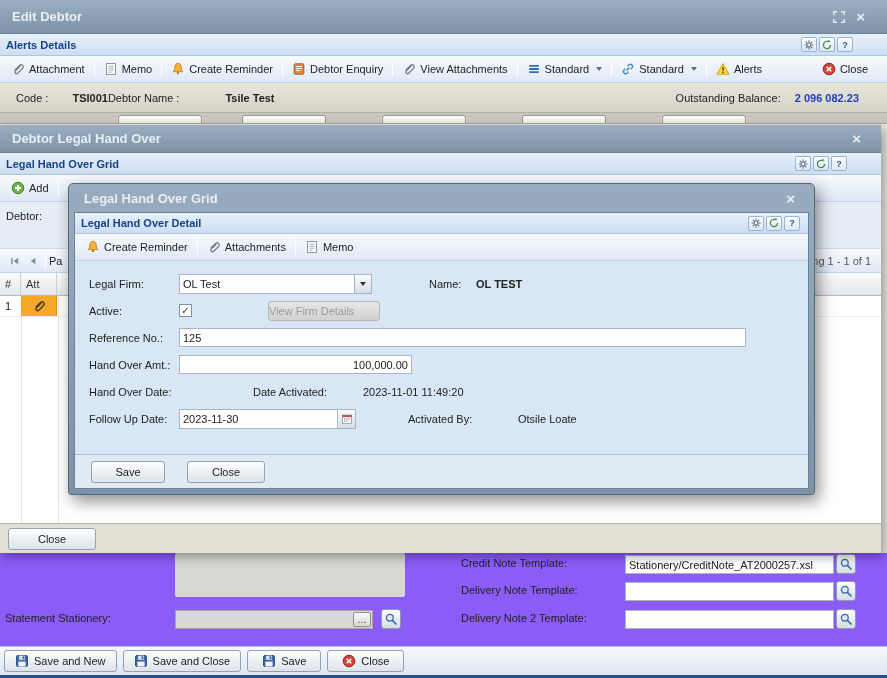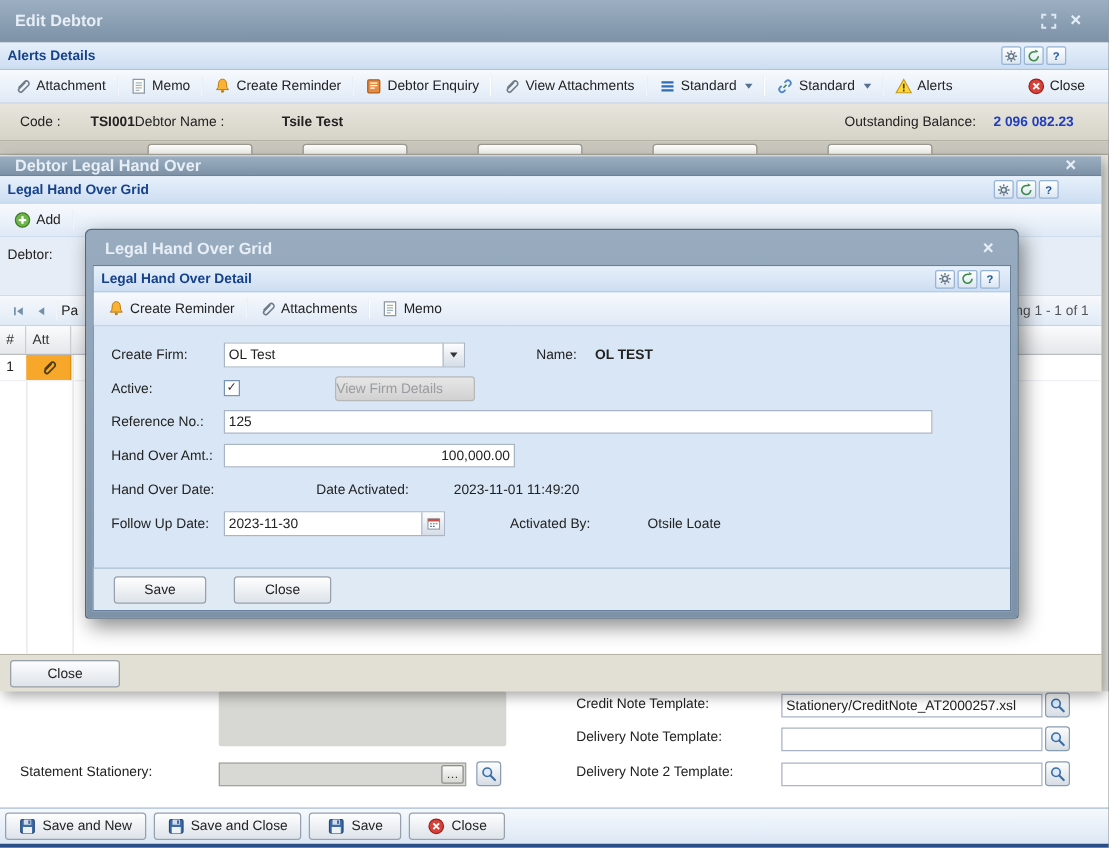--- a/index.html
+++ b/index.html
@@ -36,36 +36,36 @@
 
   
   .edit-debtor{position:absolute;inset:0;background:#e8e6df}
   .edit-debtor .titlebar{height:34px}
   .info-row{display:flex;align-items:center;height:30px;padding:0 16px;
     background:linear-gradient(#e8e5dc,#d6d3c8);border-bottom:1px solid #b3b0a5}
   .balance{color:#1f3fbf}
   .partial-strip{position:relative;height:11px;background:#c8c5bc;border-bottom:1px solid #a8a59c;overflow:hidden}
   .pbox{position:absolute;top:2px;width:84px;height:18px;border-radius:3px;
     background:linear-gradient(#fcfcfb,#d9d8d2);border:1px solid #9a978e}
-  .bottom-fields{position:absolute;left:0;right:0;top:553px;height:93px;background:#ffffff}
+  .bottom-fields{position:absolute;left:0;right:0;top:553px;height:93px;background:#8b5cf6}
   .field-label{position:absolute;white-space:nowrap}
   .mag-btn{position:absolute;width:20px;height:20px;display:flex;align-items:center;justify-content:center;
     background:linear-gradient(#fdfdfd,#d6dde4);border:1px solid #8a9cb0;border-radius:3px}
   .disabled-input{position:absolute;display:flex;align-items:center;background:#d8d8d4;border:1px solid #a5a5a0;height:19px}
   .disabled-input input{flex:1;border:0;background:transparent;min-width:0;padding:0 3px}
   .ellipsis-btn{width:18px;height:15px;margin-right:1px;display:flex;align-items:center;justify-content:center;
     background:linear-gradient(#fcfcfc,#d8d8d4);border:1px solid #8f8f8a;border-radius:2px;font-size:10px;color:#333}
   .bottom-toolbar{position:absolute;left:0;right:0;top:646px;height:29px;display:flex;align-items:center;gap:6px;
     padding:0 4px;background:linear-gradient(#f5f9fd,#dce7f4);border-top:1px solid #b0c4da}
   .bottom-edge{position:absolute;left:0;right:0;bottom:0;height:3px;background:#2b4d85}
 
   
   .legal{position:absolute;left:0;top:125px;width:881px;height:428px;background:#fff;
     box-shadow:3px 4px 10px rgba(0,0,0,.35);display:flex;flex-direction:column}
-  .legal .titlebar{height:16px;padding-right:20px}
+  .legal .titlebar{height:28px;padding-right:20px}
   .lw-form{height:47px;background:#e6edf6;padding:8px 6px 0;border-bottom:1px solid #cfdcea}
   .paging{display:flex;align-items:center;height:24px;padding:0 6px;
     background:linear-gradient(#f6f9fc,#e0eaf6);border-bottom:1px solid #c2d4e8}
   .pbtn{width:18px;height:18px;display:flex;align-items:center;justify-content:center}
   .paging-status{margin-left:auto;color:#555;padding-right:4px}
   .gridhead{display:flex;height:23px;background:linear-gradient(#fbfbfc,#e5e7ea);border-bottom:1px solid #b8bcc1;color:#333}
   .gh{display:flex;align-items:center;padding:0 5px;border-right:1px solid #ccd0d5}
   .c1{width:21px;flex:0 0 auto}
   .c2{width:36px;flex:0 0 auto}
   .rest{flex:1;border-right:0}
@@ -304,21 +304,21 @@
       </div>
 
       <span class="field-label" style="left:461px;top:31px">Delivery Note Template:</span>
       <input class="input" style="position: absolute; left: 625px; top: 29px; width: 209px;" value="">
       <div class="mag-btn" style="left:836px;top:28px">
         <svg class="icon14">
             <use href="#i-magnifier"></use>
           </svg>
       </div>
 
-      <span class="field-label" style="left:16px;top:59px">Statement Stationery:</span>
+      <span class="field-label" style="left:5px;top:59px">Statement Stationery:</span>
       <div class="disabled-input" style="left:175px;top:57px;width:198px">
         <input value="" style="">
         <div class="ellipsis-btn">…</div>
       </div>
       <div class="mag-btn" style="left:381px;top:56px">
         <svg class="icon14">
             <use href="#i-magnifier"></use>
           </svg>
       </div>
 
@@ -480,21 +480,21 @@
         <div class="tbtn">
           <svg class="icon14">
               <use href="#i-memo"></use>
             </svg>
           <span>Memo</span>
         </div>
       </div>
 
       <div class="dform">
         <div class="frow">
-          <span class="flabel">Create Firm:</span>
+          <span class="flabel">Legal Firm:</span>
           <div class="combo">
             <input value="OL Test" style="">
             <div class="combo-trigger">
               <span class="arrow-down" style="margin-left:0;border-top-color:#333"></span>
             </div>
           </div>
           <span style="margin-left:57px;width:47px;flex:0 0 auto">Name:</span>
           <span class="bold">OL TEST</span>
         </div>
 

